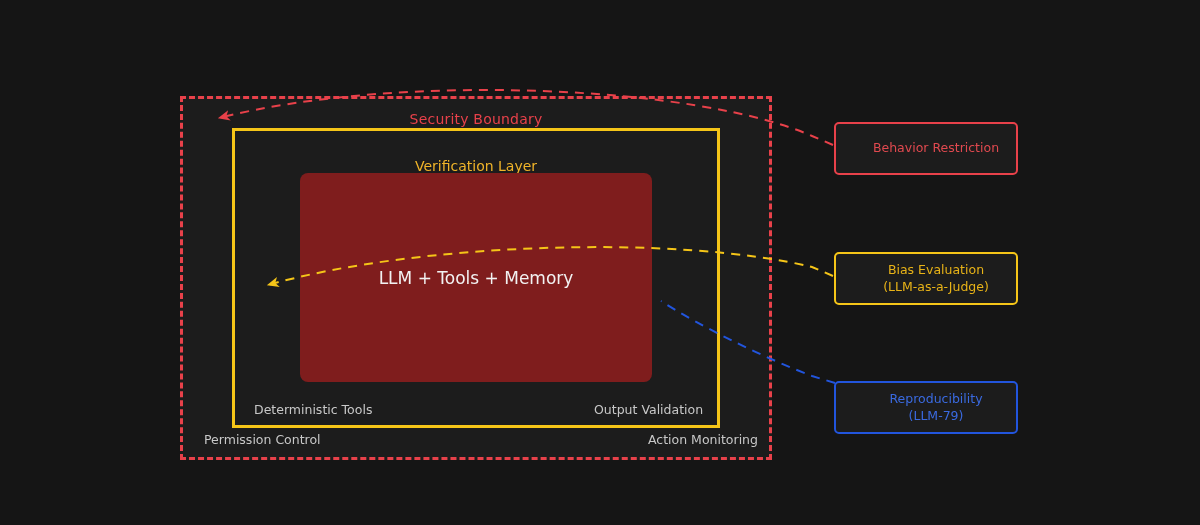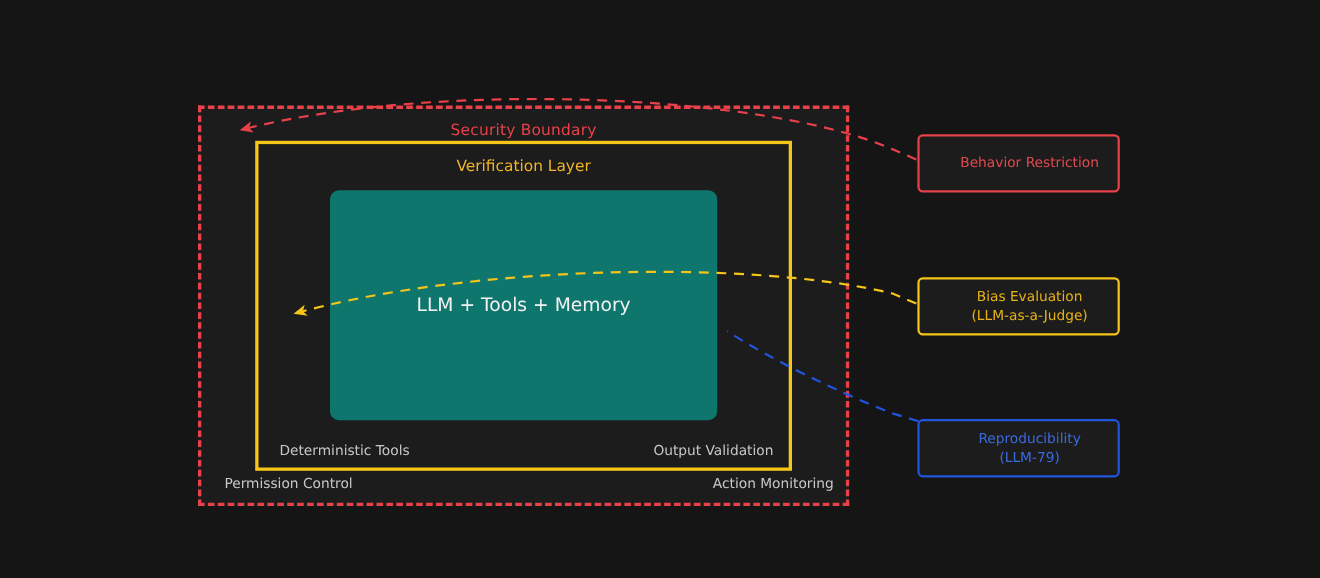--- a/index.html
+++ b/index.html
@@ -50,35 +50,35 @@
     top: 114px;
     width: 488px;
     height: 300px;
     border: 3px solid #f5c518;
     background: #1c1c1c;
     box-sizing: border-box;
   }
   .verification-layer-label {
     position: absolute;
     left: 0;
-    top: 12px;
+    top: 27px;
     width: 100%;
     text-align: center;
     color: #f0b429;
     font-size: 14px;
   }
 
   
   .core-box {
     position: absolute;
     left: 300px;
     top: 159px;
     width: 352px;
     height: 209px;
-    background: #0f766e;
+    background: #7f1d1d;
     border-radius: 8px;
     box-sizing: border-box;
   }
   .core-box-label {
     position: absolute;
     left: 0;
     top: 0;
     width: 100%;
     height: 100%;
     display: flex;

